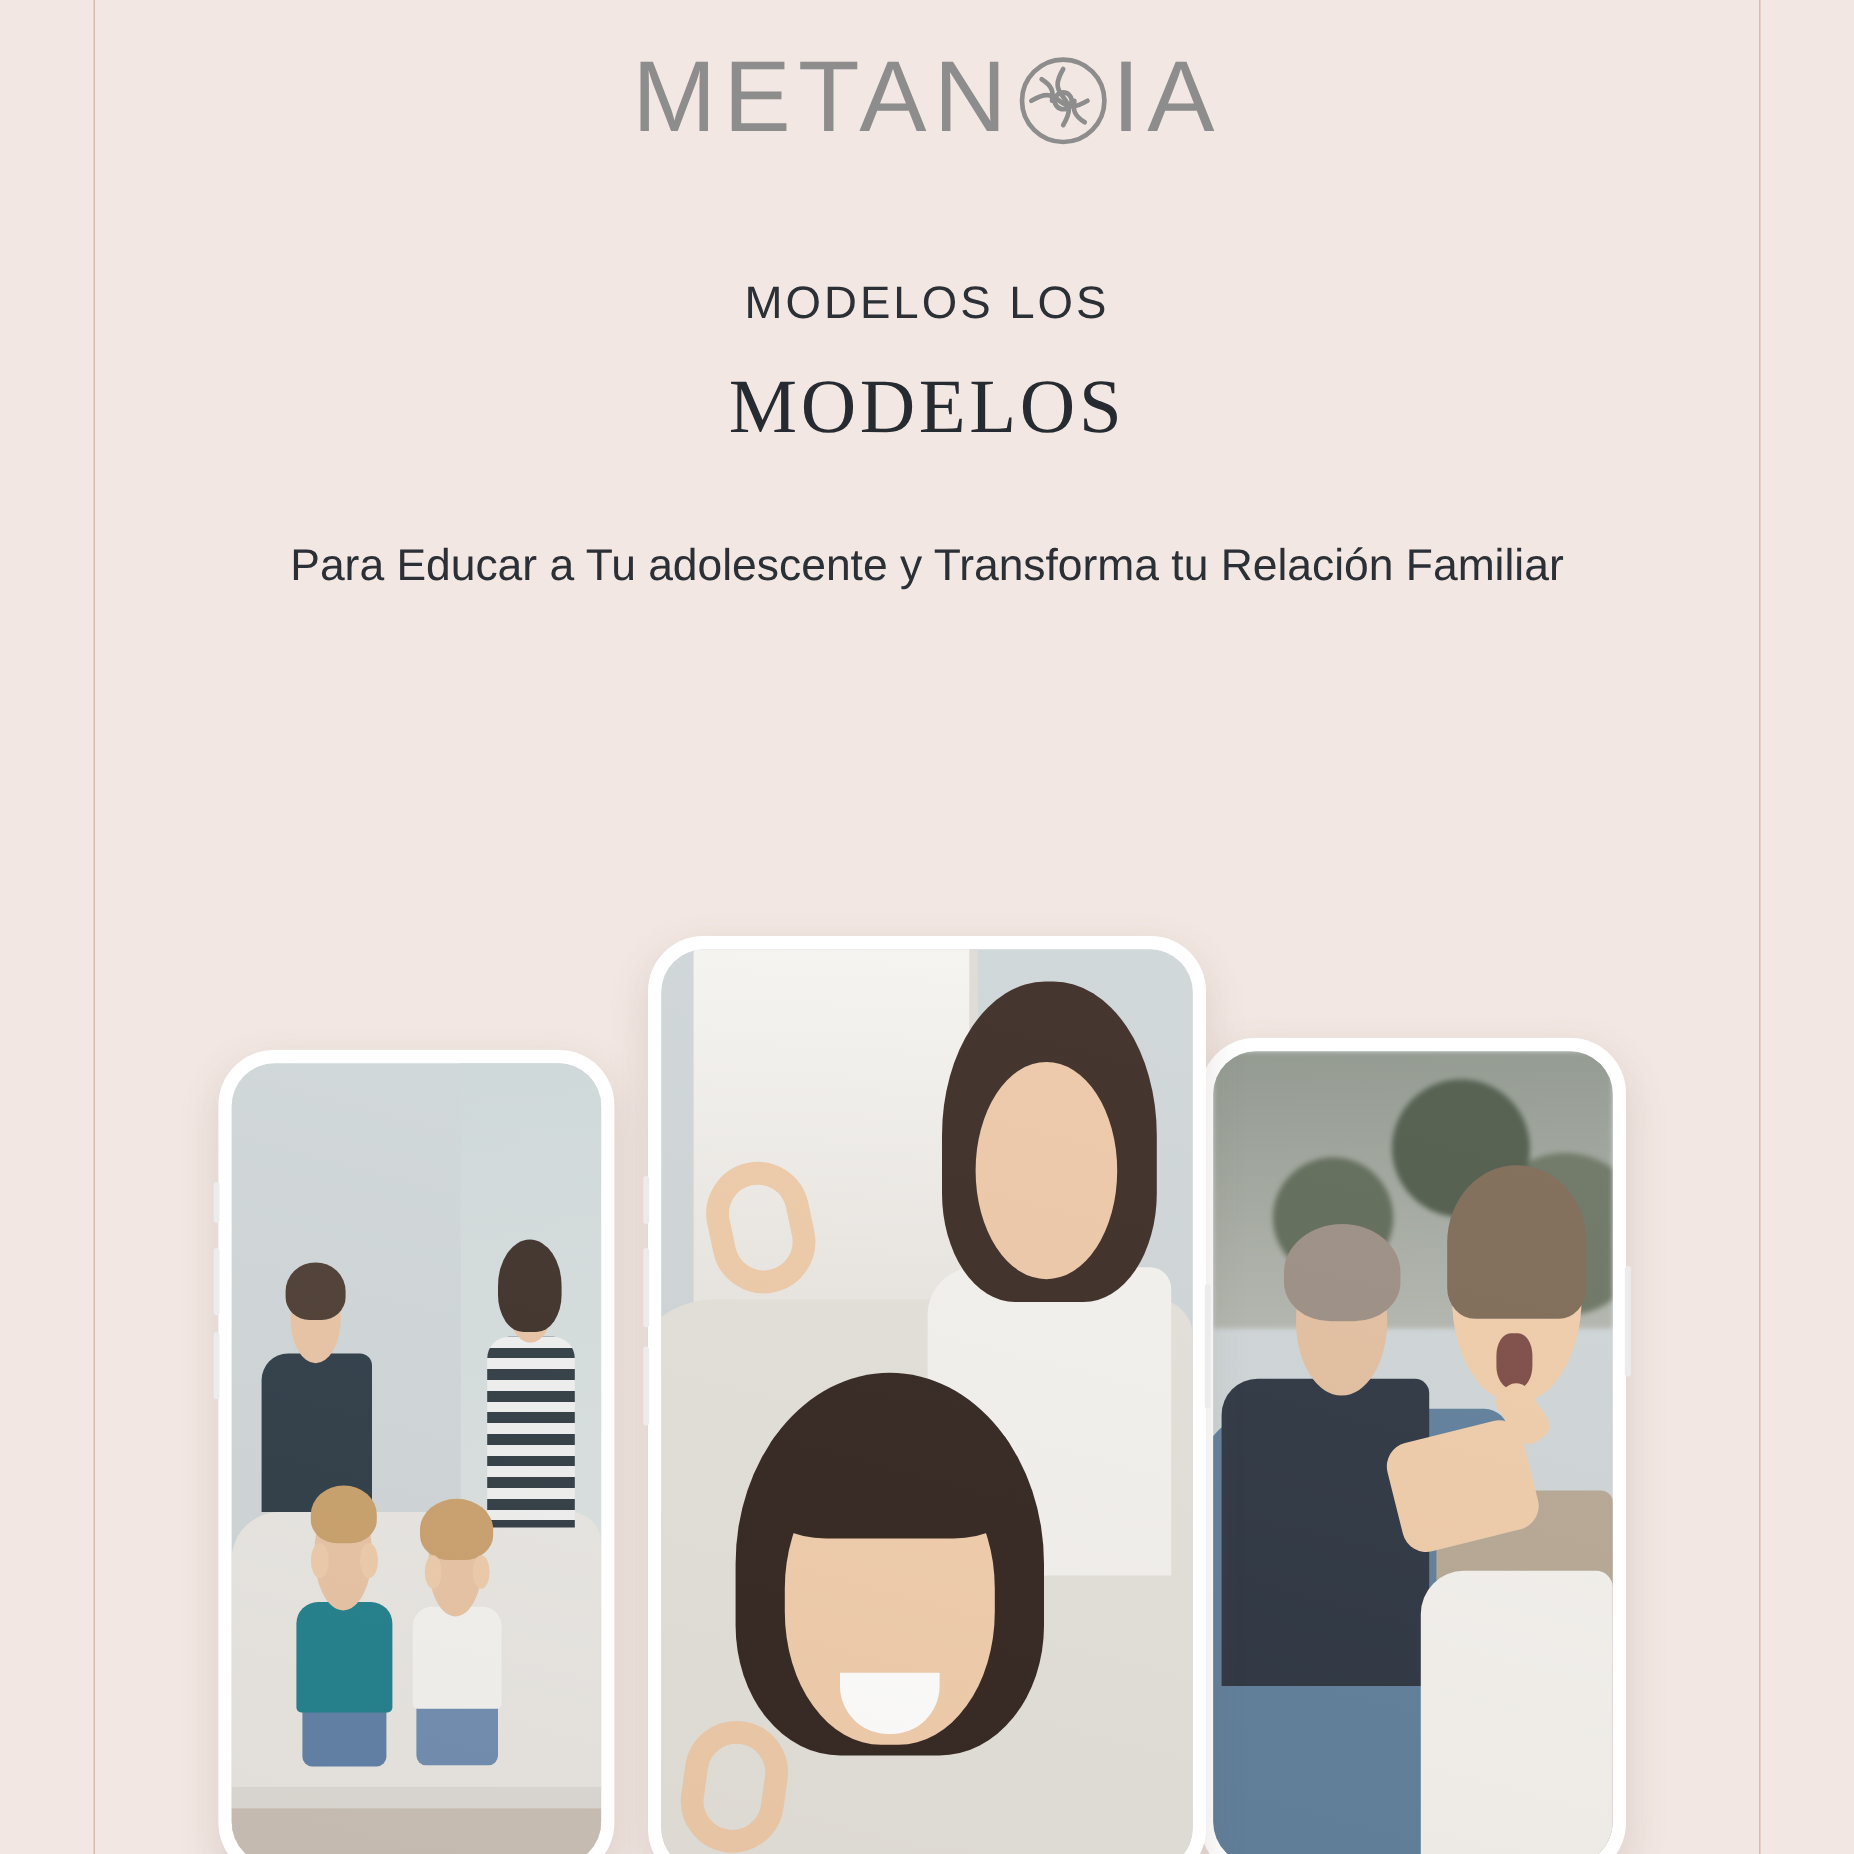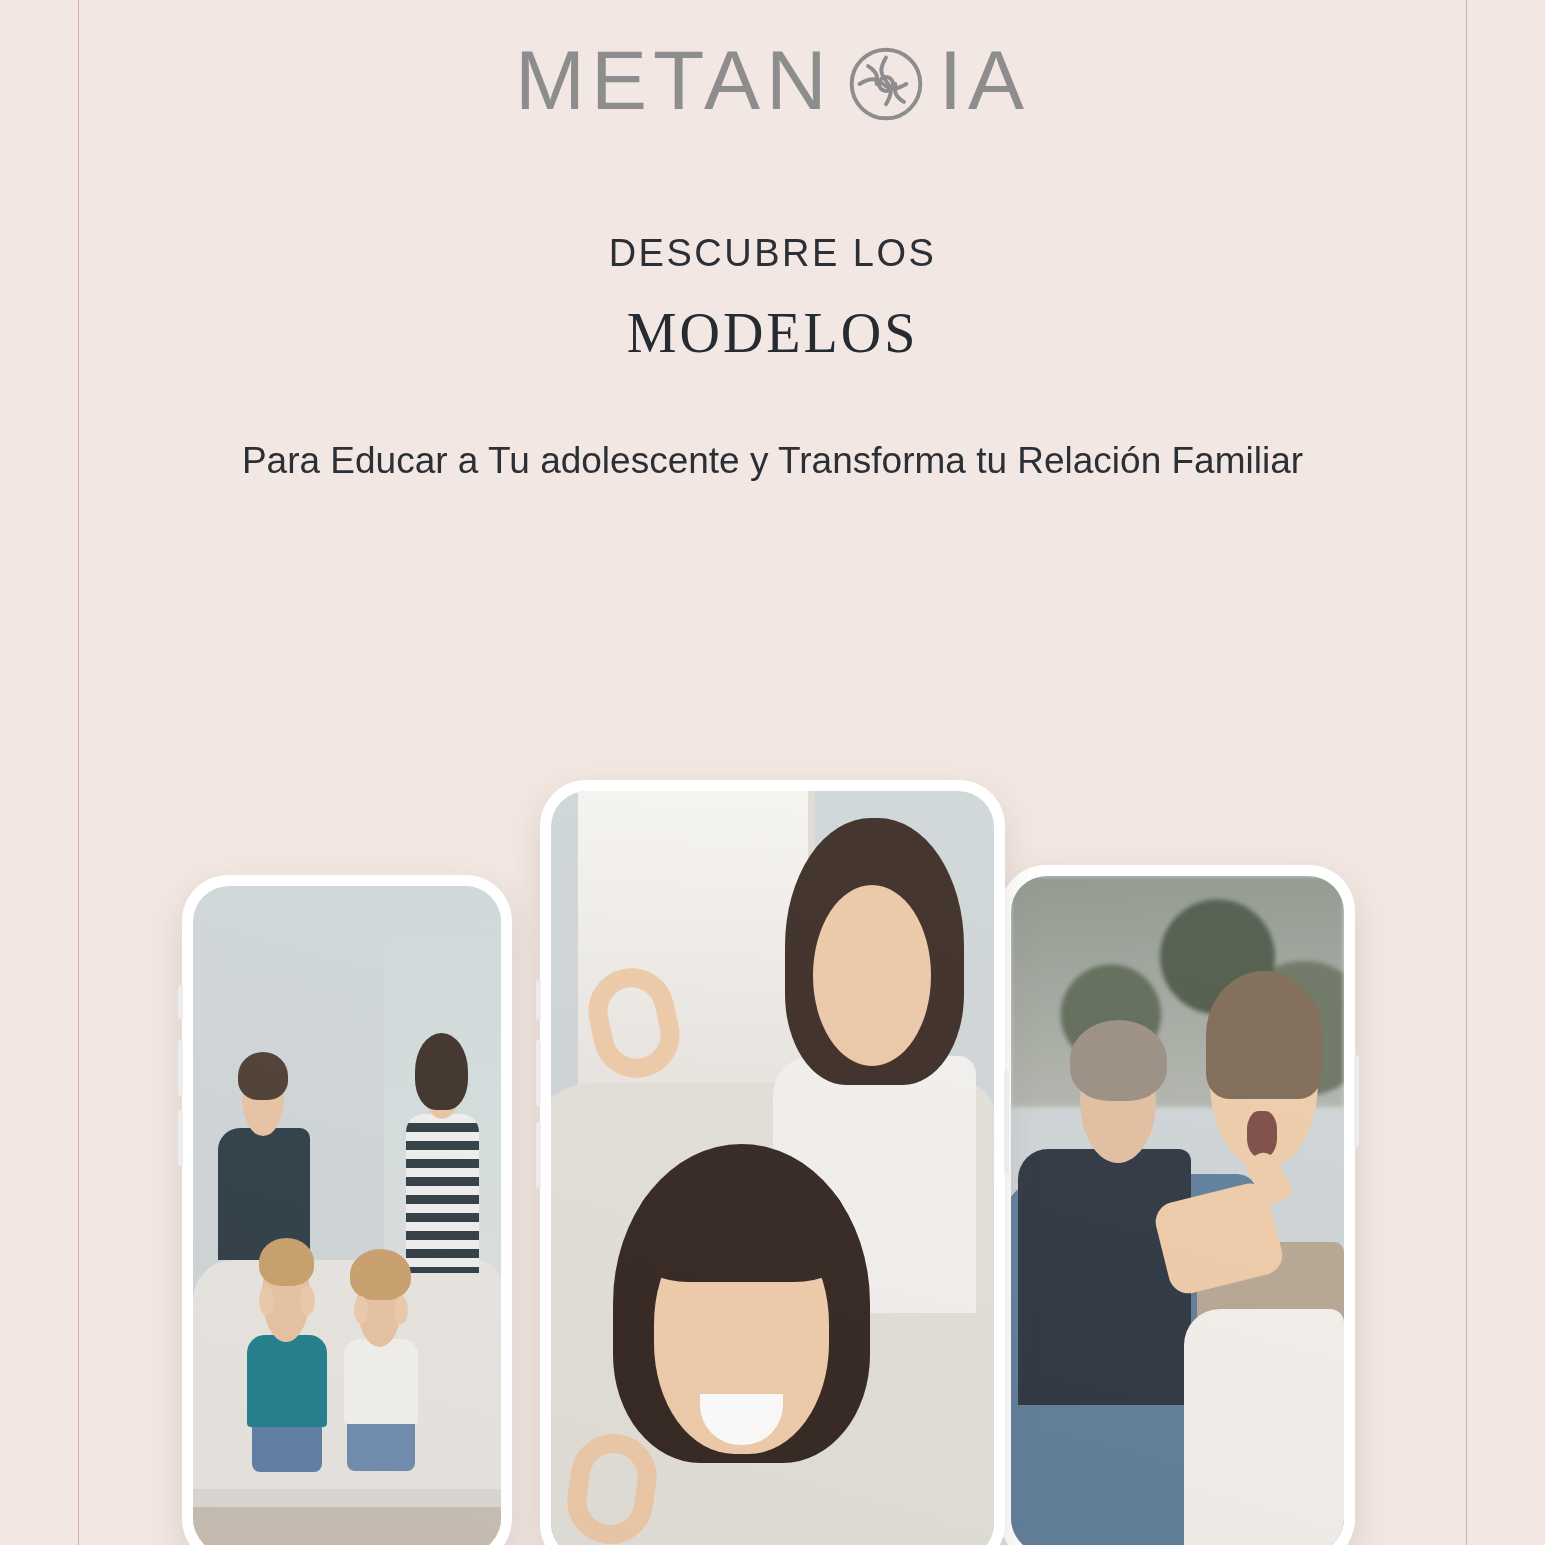--- a/index.html
+++ b/index.html
@@ -29,21 +29,21 @@
 
   
   .brand {
     position: absolute;
     top: 38px;
     left: 0;
     width: 100%;
     display: flex;
     align-items: center;
     justify-content: center;
-    gap: 12px;
+    gap: 0px;
     color: #8e8e8e;
   }
   .brand-text {
     font-family: "Liberation Sans", sans-serif;
     font-size: 84px;
     letter-spacing: 6px;
     font-weight: 400;
     color: #8d8d8d;
     line-height: 1;
   }
@@ -66,21 +66,21 @@
   .eyebrow {
     font-family: "Liberation Sans", sans-serif;
     font-size: 38px;
     letter-spacing: 2.5px;
     color: #2b2f36;
     font-weight: 400;
     margin: 0 0 22px 0;
   }
   .title {
     font-family: "Liberation Serif", serif;
-    font-size: 56px;
+    font-size: 64px;
     letter-spacing: 3px;
     color: #262a31;
     font-weight: 400;
     line-height: 1.32;
     margin: 0;
   }
   .subtitle {
     margin: 62px auto 0 auto;
     width: 1100px;
     font-family: "Liberation Sans", sans-serif;
@@ -277,21 +277,21 @@
       <path d="M16 50 C30 42 36 42 46 50 C56 58 62 58 76 50" fill="none" stroke="#8d8d8d" stroke-width="5" stroke-linecap="round"></path>
       <path d="M27 27 C38 34 40 40 38 50" fill="none" stroke="#8d8d8d" stroke-width="5" stroke-linecap="round"></path>
       <path d="M73 73 C62 66 60 60 62 50" fill="none" stroke="#8d8d8d" stroke-width="5" stroke-linecap="round"></path>
       <circle cx="50" cy="50" r="9" fill="none" stroke="#8d8d8d" stroke-width="5"></circle>
     </svg>
   </span>
   <span class="brand-text">IA</span>
 </div>
 
 <div class="headline-wrap">
-  <div class="eyebrow">DESCUBRE LOS</div>
+  <div class="eyebrow">MODELOS LOS</div>
   <h1 class="title">
     <span>MODELOS</span><br>
   </h1>
   <div class="subtitle">Para Educar a Tu adolescente y Transforma tu Relación Familiar</div>
 </div>
 
 <div class="phones">
 
   <div class="phone phone-left">
     <div class="btn-side" style="left:-4px; top:110px; height:34px;"></div>

